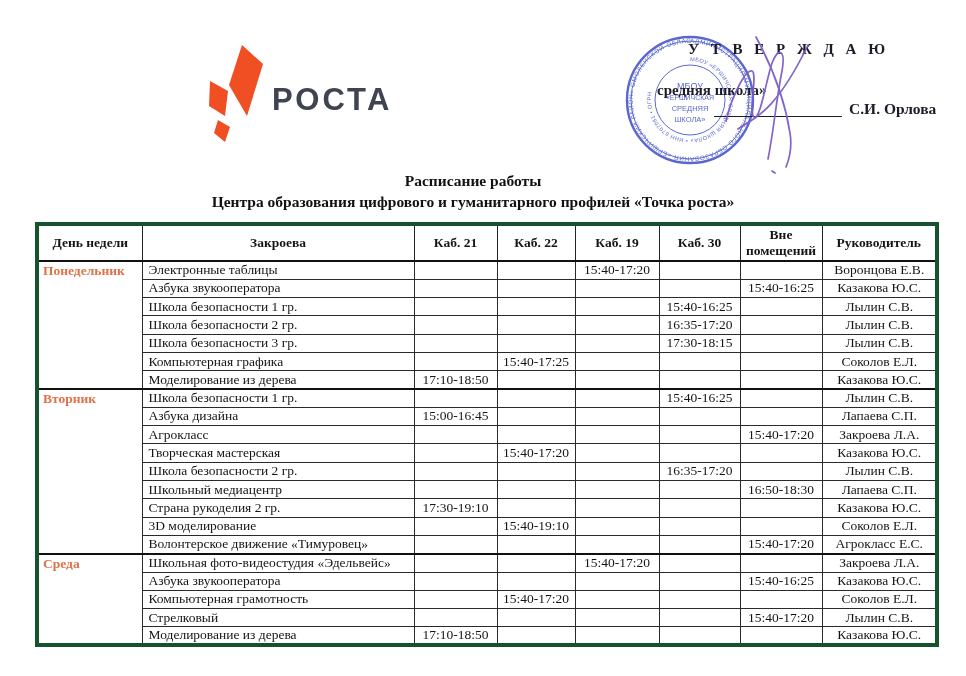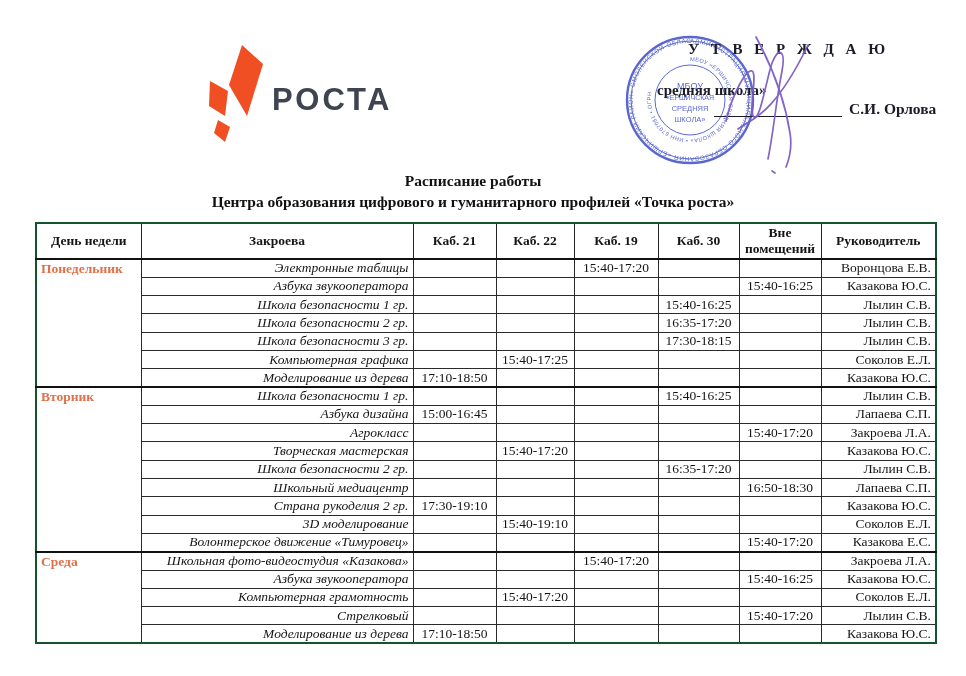--- a/index.html
+++ b/index.html
@@ -25,31 +25,31 @@
   #stamp { position:absolute; left:622px; top:32px; z-index:1; opacity:0.88; }
   #signature { position:absolute; left:712px; top:33px; z-index:4; }
 
   
   #doc-title { position:absolute; left:0; top:170px; width:946px; text-align:center;
                font-weight:bold; font-size:15.5px; line-height:21px; color:#111; }
 
   
   #schedule { position:absolute; left:35px; top:222px; width:900px;
               border-collapse:collapse; table-layout:fixed;
-              border:2px solid #14532d; font-size:13.5px; }
+              border:4px solid #14532d; font-size:13.5px; }
   #schedule th { border:1px solid #222; border-bottom:2px solid #111;
                  font-weight:bold; text-align:center; height:36px;
                  font-size:13.5px; padding:1px 2px; }
   #schedule td { border:1px solid #2a2a2a; height:18.3px; padding:0 4px;
                  line-height:1.05; overflow:hidden; white-space:nowrap; }
   #schedule tr.day-start td { border-top:2px solid #111; }
   #schedule td.day-cell { vertical-align:top; padding-top:2px; font-weight:bold; }
-  #schedule td.program-cell { text-align:right; padding-left:16px;font-style:italic; }
+  #schedule td.program-cell { text-align:left; padding-left:6px; }
   #schedule td.time-cell { text-align:center; padding:0 1px; }
-  #schedule td.leader-cell { text-align:right; padding-left:5px; }
+  #schedule td.leader-cell { text-align:center; padding-left:5px; }
 </style>
 </head>
 <body>
 
 <div id="page">
 
   <svg id="logo-mark" width="72" height="99" viewBox="0 0 72 99">
     <polygon points="49,1 70,20 54,72 36,41" fill="#f04e23"></polygon>
     <polygon points="17,37 35,47 32,72 16,62" fill="#f04e23"></polygon>
     <polygon points="25,76 37,83 32,98 21,89" fill="#f04e23"></polygon>
@@ -256,25 +256,25 @@
           <td class="time-cell"></td>
           <td class="leader-cell">Соколов Е.Л.</td>
         </tr>
         <tr>
           <td class="program-cell">Волонтерское движение «Тимуровец»</td>
           <td class="time-cell"></td>
           <td class="time-cell"></td>
           <td class="time-cell"></td>
           <td class="time-cell"></td>
           <td class="time-cell">15:40-17:20</td>
-          <td class="leader-cell">Казакова Е.С.</td>
+          <td class="leader-cell">Агрокласс Е.С.</td>
         </tr>
         <tr class="day-start">
           <td class="day-cell" rowspan="5" style="color: rgb(224, 113, 74);">Среда</td>
-          <td class="program-cell">Школьная фото-видеостудия «Казакова»</td>
+          <td class="program-cell">Школьная фото-видеостудия «Эдельвейс»</td>
           <td class="time-cell"></td>
           <td class="time-cell"></td>
           <td class="time-cell">15:40-17:20</td>
           <td class="time-cell"></td>
           <td class="time-cell"></td>
           <td class="leader-cell">Закроева Л.А.</td>
         </tr>
         <tr>
           <td class="program-cell">Азбука звукооператора</td>
           <td class="time-cell"></td>

